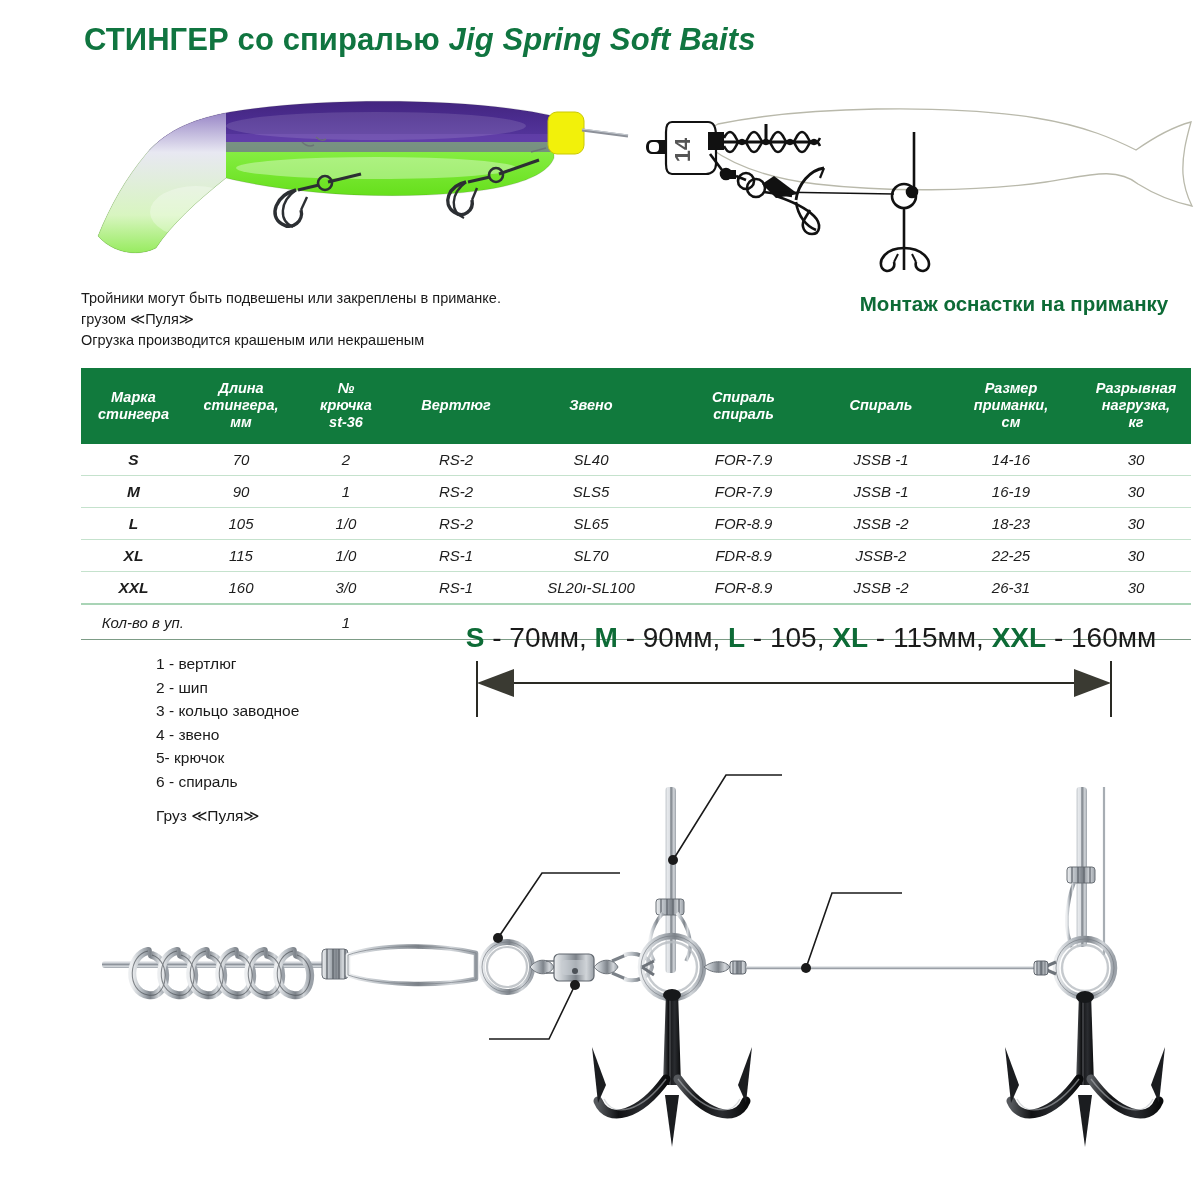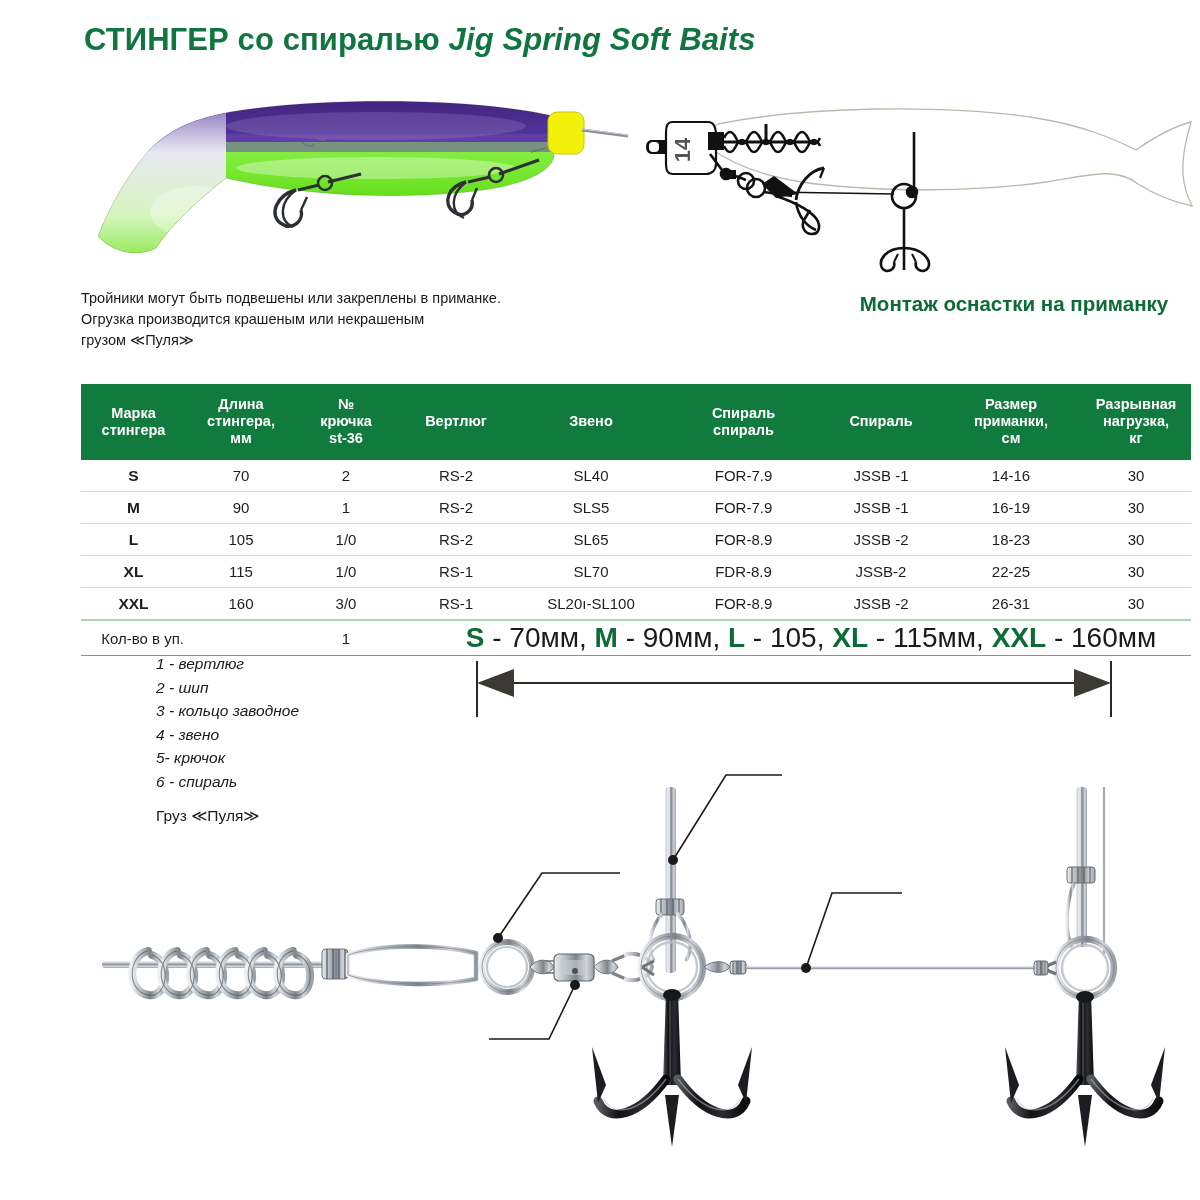--- a/index.html
+++ b/index.html
@@ -31,22 +31,22 @@
 
   
   #mount-schematic{left:610px;top:88px;width:560px;height:185px;}
   #mount-title{
     left:778px;top:292px;width:400px;
     font-size:20.5px;font-weight:bold;color:#0d6b36;white-space:nowrap;text-align:center;
   }
 
   
   #spec-table{
-    left:45px;top:384px;width:1110px;
-    border-collapse:collapse;table-layout:fixed;
+    left:45px;top:368px;width:1110px;
+    border-collapse:collapse;table-layout:fixed;font-style:italic;
   }
   #spec-table thead th{
     background:#117A3D;color:#ffffff;
     font-size:14.5px;font-weight:bold;line-height:17px;
     padding:9px 2px 10px;text-align:center;vertical-align:middle;
     border:none;
   }
   #spec-table thead tr{height:76px;}
   #spec-table tbody td{
     font-size:15px;color:#1d1d1d;text-align:center;
@@ -68,21 +68,21 @@
 
   
   #sizes-line{
     left:395px;top:622px;width:760px;
     font-size:28px;color:#1a1a1a;white-space:nowrap;text-align:center;
   }
   #sizes-line b{color:#0d6b36;font-weight:bold;}
 
   
   #legend{left:120px;top:652px;width:240px;}
-  #legend .li{font-size:15.5px;color:#1a1a1a;line-height:23.5px;white-space:nowrap;font-style:italic;}
+  #legend .li{font-size:15.5px;color:#1a1a1a;line-height:23.5px;white-space:nowrap;}
   #weight-note{left:120px;top:807px;font-size:15.5px;color:#1a1a1a;white-space:nowrap;}
 
   
   #rig-diagram{left:0px;top:655px;width:1200px;height:545px;}
 </style>
 </head>
 <body>
 
 <div class="abs" id="title">
   <span>СТИНГЕР со спиралью </span><span class="ital">Jig Spring Soft Baits</span>
@@ -158,22 +158,22 @@
     <g stroke="#6a6f75" stroke-width="1.6" fill="none" opacity=".85">
       <path d="M455,70 L470,66"></path>
       <path d="M226,60 c4,4 8,5 12,3"></path>
       <path d="M240,55 c3,3 7,4 10,2"></path>
     </g>
   </svg>
 </div>
 
 <div class="abs" id="note">
   <div>Тройники могут быть подвешены или закреплены в приманке.</div>
+  <div>грузом ≪Пуля≫</div>
   <div>Огрузка производится крашеным или некрашеным</div>
-  <div>грузом ≪Пуля≫</div>
 </div>
 
 <div class="abs" id="mount-schematic">
   <svg width="560" height="185" viewBox="0 0 560 185" xmlns="http://www.w3.org/2000/svg">
 
     <path d="M72,36 C160,18 300,16 390,30 C440,38 470,52 490,62
              C510,48 530,38 545,34 C540,52 536,68 537,86
              C538,100 542,110 546,118 C528,114 508,106 492,96
              C470,78 440,88 400,94 C330,104 240,104 170,96
              C120,90 86,76 64,60 C56,52 60,42 72,36 Z" fill="#ffffff" stroke="#b9b9ab" stroke-width="1.3"></path>

